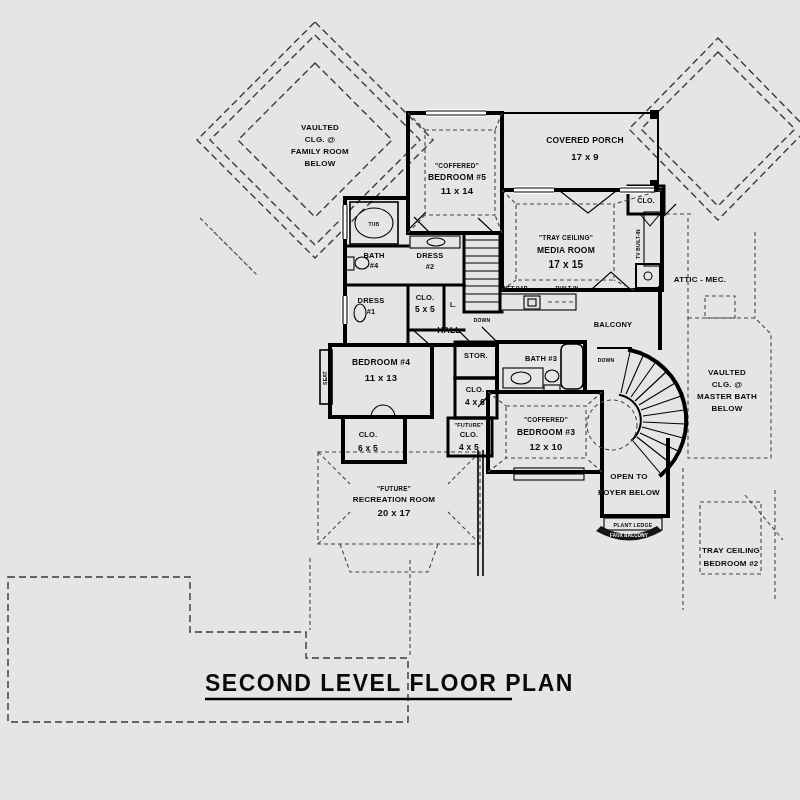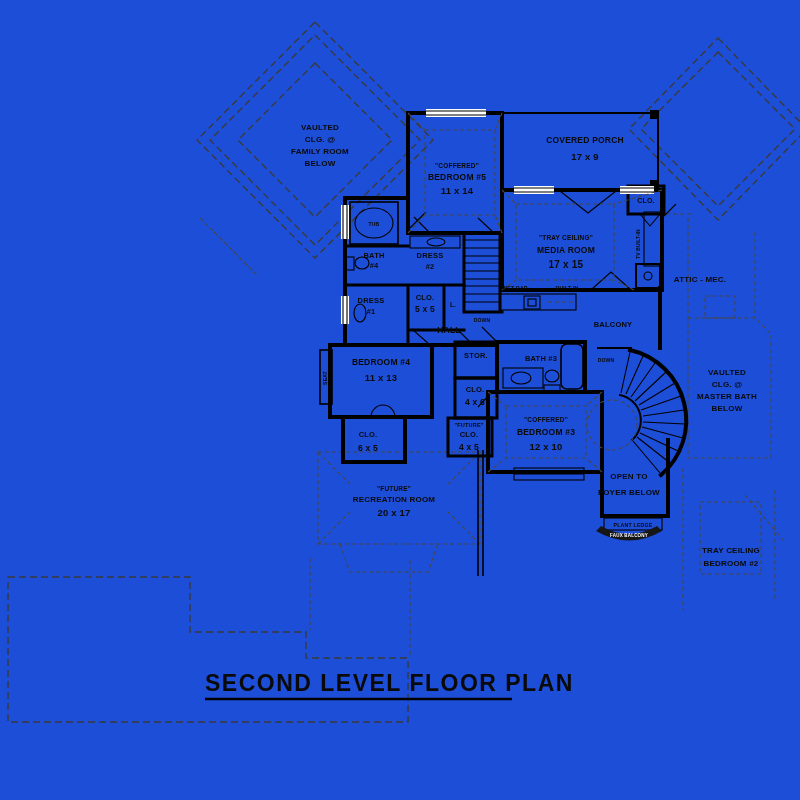--- a/index.html
+++ b/index.html
@@ -1,16 +1,16 @@
 <!DOCTYPE html>
 <html><head>
 <meta charset="utf-8">
 <style>
   html,body{margin:0;padding:0;background:#fff;}
-  .stage{width:800px;height:800px;background:#1d4ed8;position:relative;overflow:hidden;}
+  .stage{width:800px;height:800px;background:#e5e5e5;position:relative;overflow:hidden;}
   svg{display:block;}
   .w4{fill:none;stroke:#000;stroke-width:4;stroke-linecap:square}
   .w3{fill:none;stroke:#000;stroke-width:3;stroke-linecap:square}
   .w2{fill:none;stroke:#000;stroke-width:2;stroke-linecap:square}
   .t{fill:none;stroke:#000;stroke-width:1.1}
   .t15{fill:none;stroke:#000;stroke-width:1.6}
   .dash{fill:none;stroke:#3a3a3a;stroke-width:1.4;stroke-dasharray:7 4}
   .dash2{fill:none;stroke:#474747;stroke-width:1.1;stroke-dasharray:4 3}
   .lbl{font-family:"Liberation Sans","DejaVu Sans",sans-serif;font-weight:bold;fill:#0a0a0a;text-anchor:middle;letter-spacing:.2px}
   .title{text-anchor:start;letter-spacing:1.5px}

